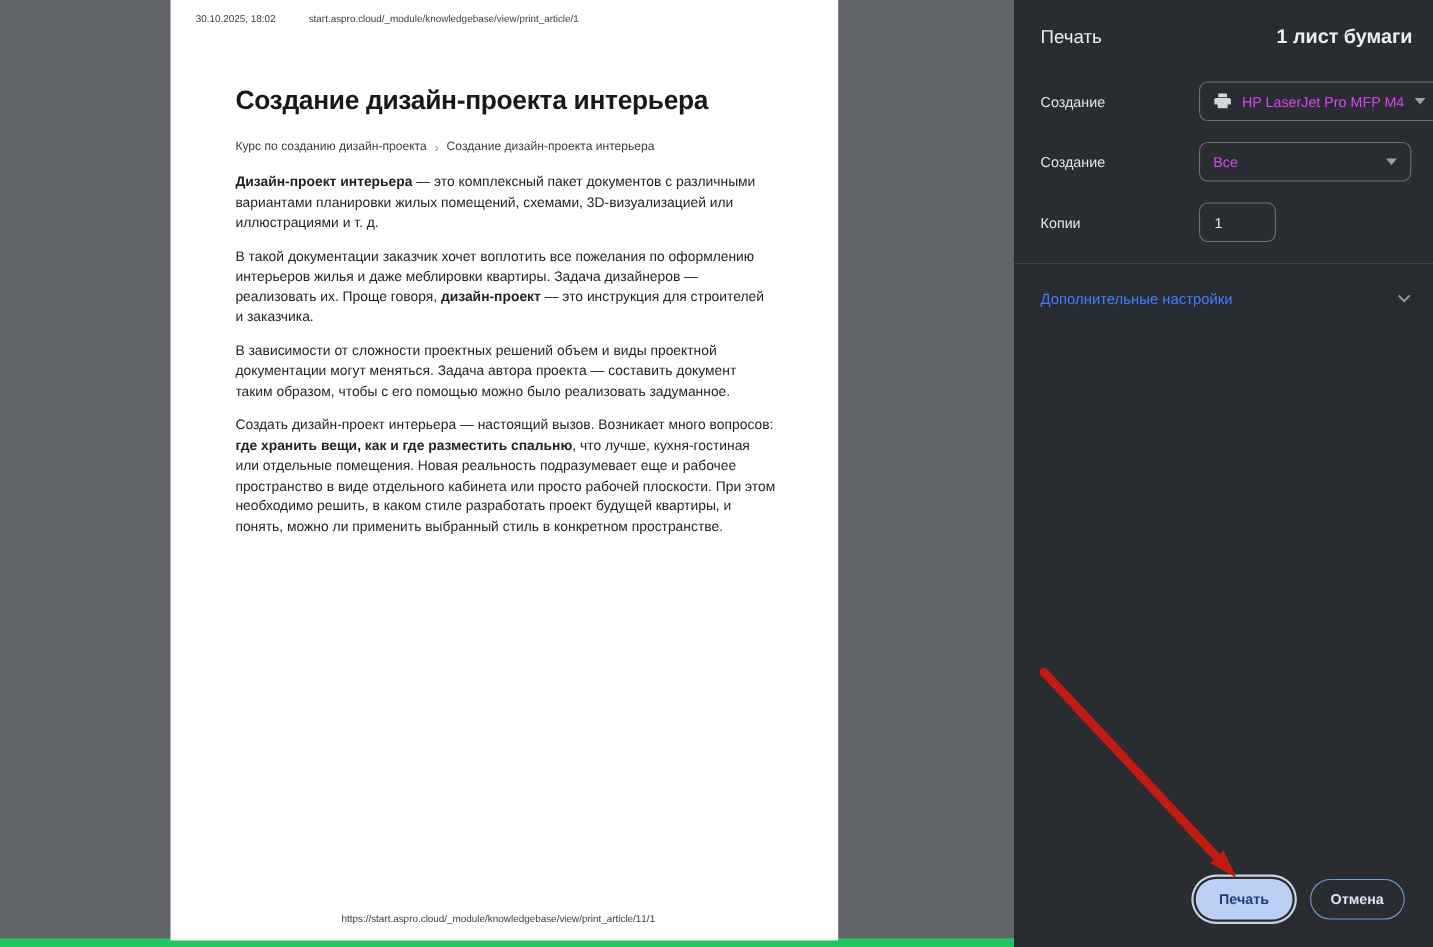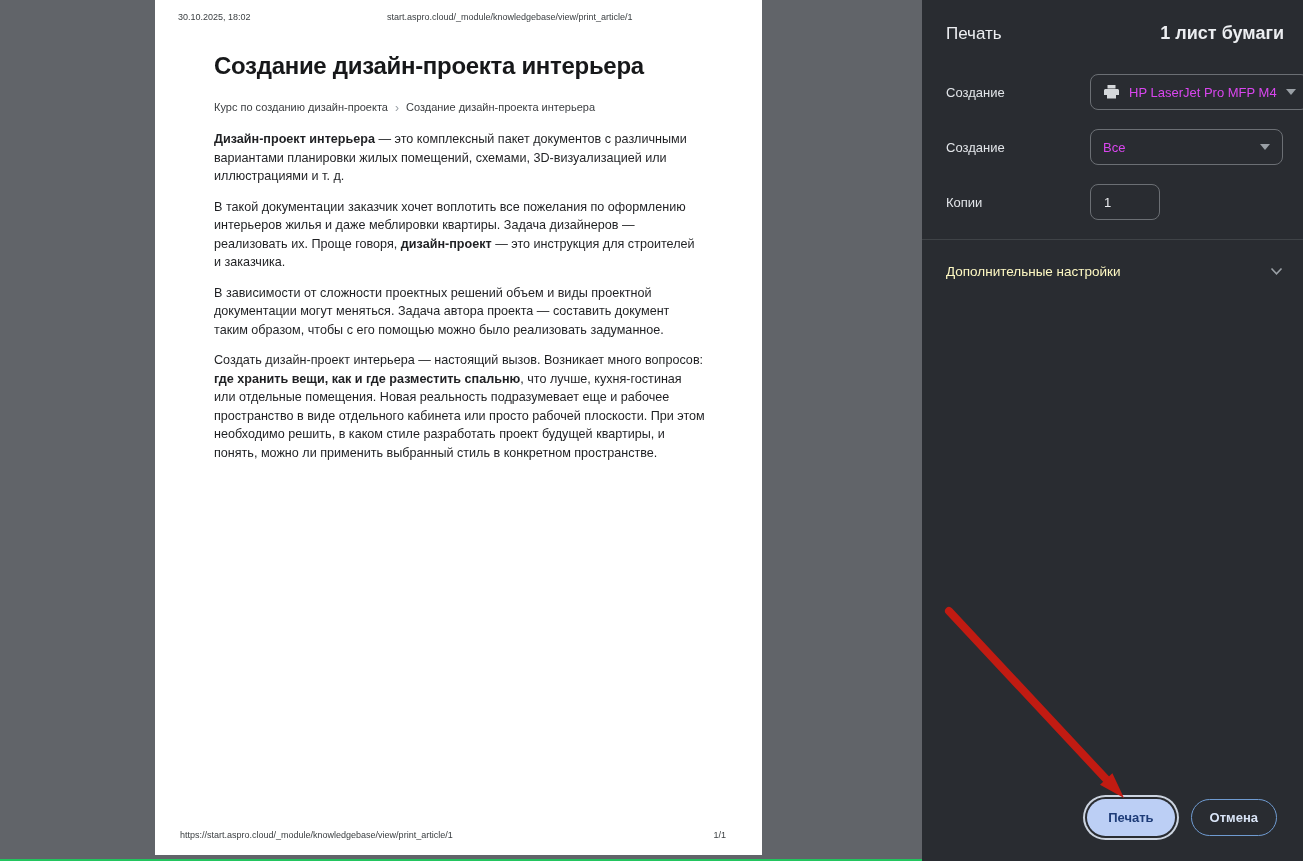--- a/index.html
+++ b/index.html
@@ -9,34 +9,34 @@
     --focus-ring:#ccd4e0; --cancel-border:#6f9bd1; --cancel-text:#d9e4f6;
     --arrow-red:#c11b12; --chevron:#9aa0a6; --doc-text:#1f2023; --doc-muted:#3c4043;
   }
   *{box-sizing:border-box;margin:0;padding:0;}
   html,body{width:1303px;height:861px;overflow:hidden;}
   body{font-family:"Liberation Sans",sans-serif;background:var(--panel-bg);}
   .screen{position:relative;width:1303px;height:861px;display:flex;}
 
   
   .preview-area{position:relative;width:922px;height:861px;background:var(--preview-bg);
-    border-bottom:2px solid #22c55e;flex:0 0 auto;}
+    border-bottom:8px solid #22c55e;flex:0 0 auto;}
   .page{position:absolute;left:155px;top:0;width:607px;height:855px;background:var(--page-bg);}
   .page-header{position:absolute;top:12px;left:23px;right:23px;display:flex;align-items:flex-start;
     font-size:9px;color:var(--doc-muted);}
   .page-header .hdr-date{flex:0 0 auto;}
-  .page-header .hdr-url{flex:1 1 auto;text-align:center;padding-left:30px;}
-  .page-content{padding:52px 57px 0 59px;}
+  .page-header .hdr-url{flex:1 1 auto;padding-left:30px;}
+  .page-content{padding:78px 57px 0 59px;}
   .article-title{font-size:24px;font-weight:700;color:#17181a;letter-spacing:-0.3px;margin:0 0 21px;}
   .breadcrumb{font-size:11px;color:#3a3d40;margin:0 0 15px;display:flex;gap:7px;}
   .breadcrumb .sep{color:#9aa0a6;font-size:12px;}
   .paragraphs p{font-size:12.6px;line-height:1.47;color:var(--doc-text);margin:0 0 12px;}
   .paragraphs strong{font-weight:700;}
   .page-footer{position:absolute;left:25px;right:36px;bottom:15px;display:flex;
-    justify-content:space-between;font-size:9px;color:var(--doc-muted);}
+    justify-content:center;font-size:9px;color:var(--doc-muted);}
 
   
   .print-panel{position:relative;width:381px;height:861px;background:var(--panel-bg);
     color:var(--panel-text);flex:0 0 auto;}
   .panel-header{display:flex;justify-content:space-between;align-items:center;
     padding:23px 19px 0 24px;}
   .dialog-title{font-size:17px;font-weight:400;color:#eceef1;}
   .sheet-count{font-size:18px;font-weight:700;color:#eceef1;}
   .form{margin-top:30px;}
   .row{display:flex;align-items:center;margin:0 20px 19px 24px;}
@@ -45,21 +45,21 @@
     display:flex;align-items:center;gap:9px;padding:0 12px;cursor:pointer;background:transparent;}
   .select .val{flex:1 1 auto;font-size:13px;color:#d946ef;white-space:nowrap;overflow:hidden;}
   .caret{width:0;height:0;border-left:5px solid transparent;border-right:5px solid transparent;
     border-top:6px solid var(--chevron);flex:0 0 auto;}
   .copies-input{width:70px;height:36px;border:1px solid var(--control-border);border-radius:8px;
     background:transparent;color:#e9ebee;font-size:13px;padding:0 0 0 13px;outline:none;
     font-family:"Liberation Sans",sans-serif;}
   .divider{border:none;border-top:1px solid var(--divider);margin:15px 0 0;}
   .more-settings{display:flex;justify-content:space-between;align-items:center;
     padding:24px 20px 0 24px;cursor:pointer;}
-  .more-settings span{font-size:13.5px;color:#fef9c3;}
+  .more-settings span{font-size:13.5px;color:#3b82f6;}
   .panel-footer{position:absolute;right:26px;bottom:25px;display:flex;gap:16px;align-items:center;}
   .btn{height:37px;border-radius:19px;font-size:13px;font-weight:700;
     font-family:"Liberation Sans",sans-serif;cursor:pointer;}
   .btn-primary{background:var(--primary-button-bg);color:var(--primary-button-text);border:none;
     padding:0 21px;box-shadow:0 0 0 2px var(--panel-bg),0 0 0 4px var(--focus-ring);}
   .btn-secondary{background:transparent;color:var(--cancel-text);
     border:1px solid var(--cancel-border);padding:0 18px;}
   .printer-glyph{flex:0 0 auto;display:flex;}
   .chev-svg{flex:0 0 auto;}
   .annotation-arrow{position:absolute;left:0;top:0;pointer-events:none;z-index:9;}

